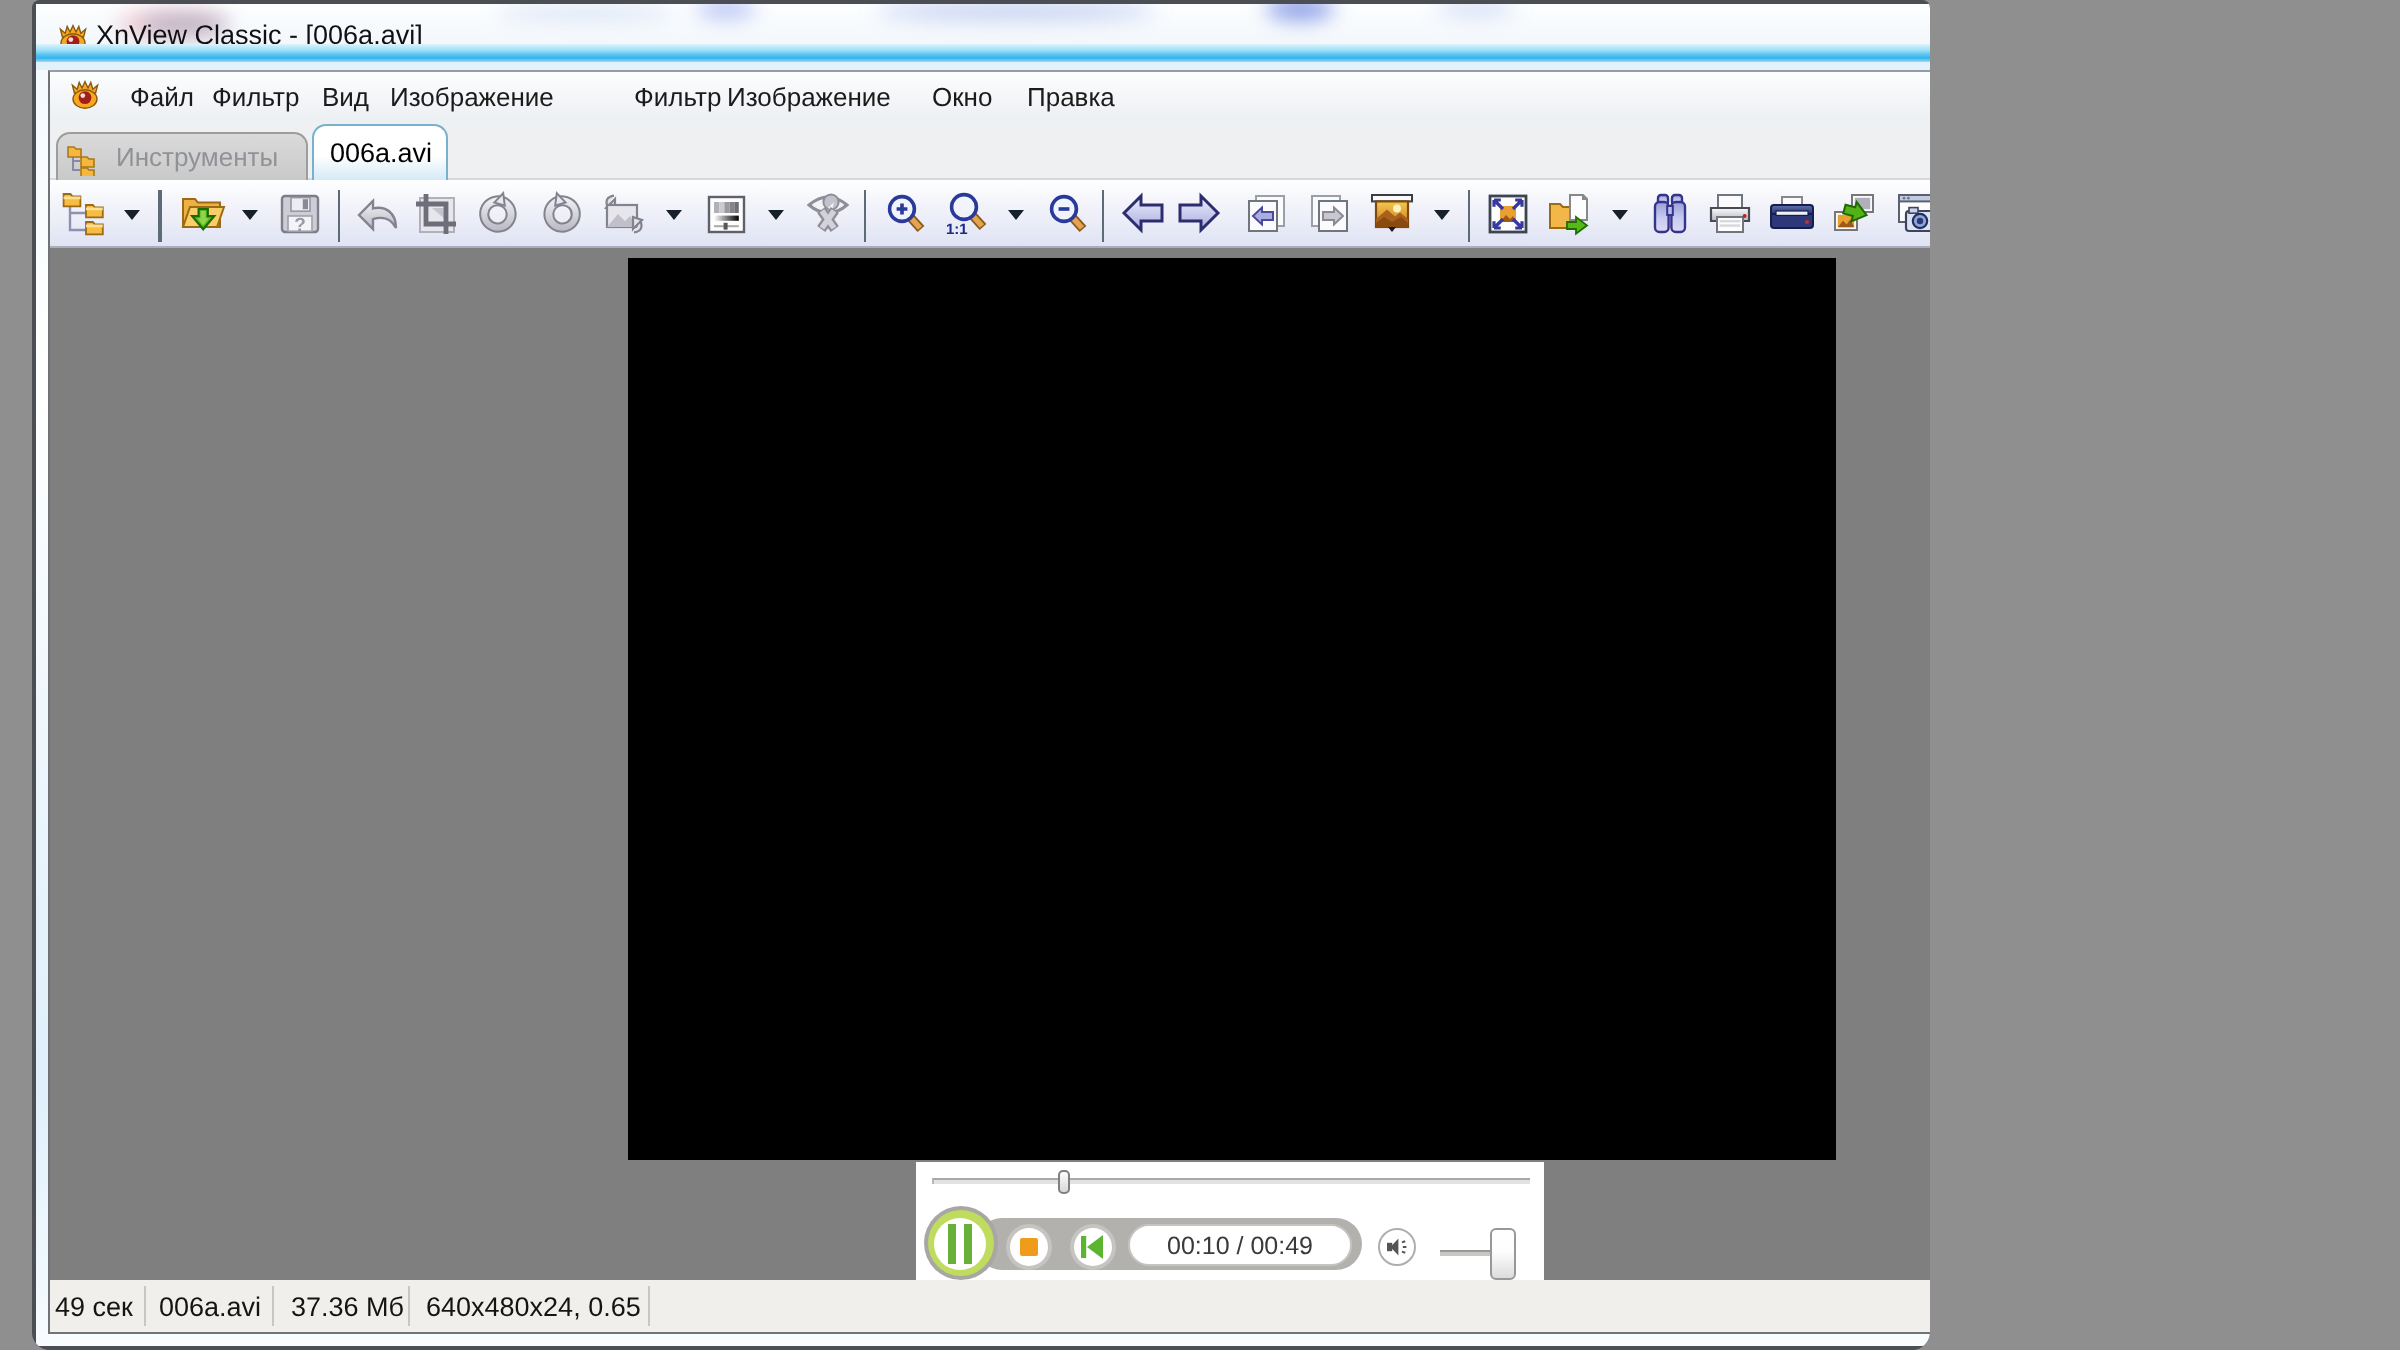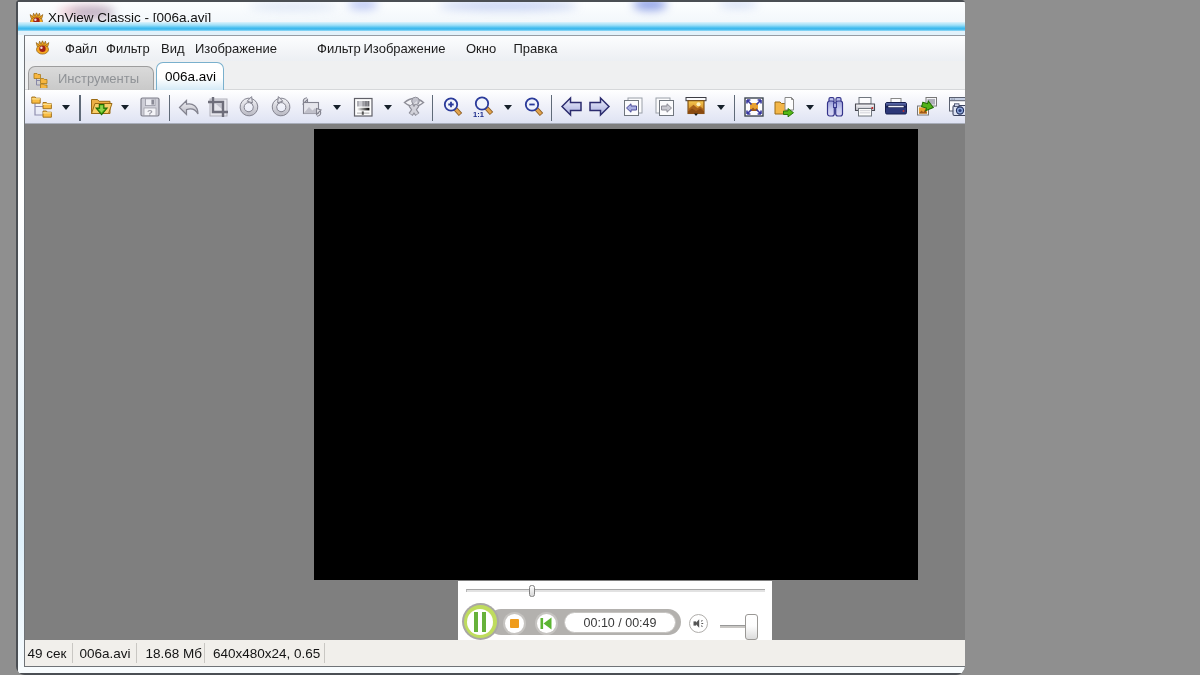--- a/index.html
+++ b/index.html
@@ -393,21 +393,21 @@
           <polygon points="2.2,5.5 6.2,1.2 6.2,9.8" fill="#555"></polygon>
           <path d="M8 3.2 L9.6 2.6 M8.4 5.5 L10.2 5.5 M8 7.8 L9.6 8.4" stroke="#555" stroke-width="1" fill="none"></path>
         </svg>
         <div class="abs" style="left:262px;top:44px;width:37px;height:2.5px;background:#c9c7c4;border-top:1px solid #989898;box-sizing:border-box;"></div>
         <div class="abs" style="left:287px;top:33px;width:13px;height:26px;background:linear-gradient(#ffffff,#fdfdfd 45%,#dcdcdc);border:1.5px solid #9a9895;border-radius:3px;box-sizing:border-box;"></div>
       </div>
     </div>
     <div id="statusbar" class="abs">
       <span class="sbt" style="left:2.5px">49 сек</span>
       <span class="sbt" style="left:54.5px">006a.avi</span>
-      <span class="sbt" style="left:120.5px">18.68 Мб</span>
+      <span class="sbt" style="left:120.5px">37.36 Мб</span>
       <span class="sbt" style="left:188px">640x480x24, 0.65</span>
       <div class="sbsep" style="left:47.3px"></div>
       <div class="sbsep" style="left:111px"></div>
       <div class="sbsep" style="left:178.5px"></div>
       <div class="sbsep" style="left:298.5px"></div>
       <svg class="abs" style="right:2px;top:12px" width="13" height="13" viewBox="0 0 13 13">
         <g fill="#9a9a94">
             <rect x="9" y="1" width="2" height="2"></rect>
             <rect x="9" y="5" width="2" height="2"></rect>
             <rect x="9" y="9" width="2" height="2"></rect>

